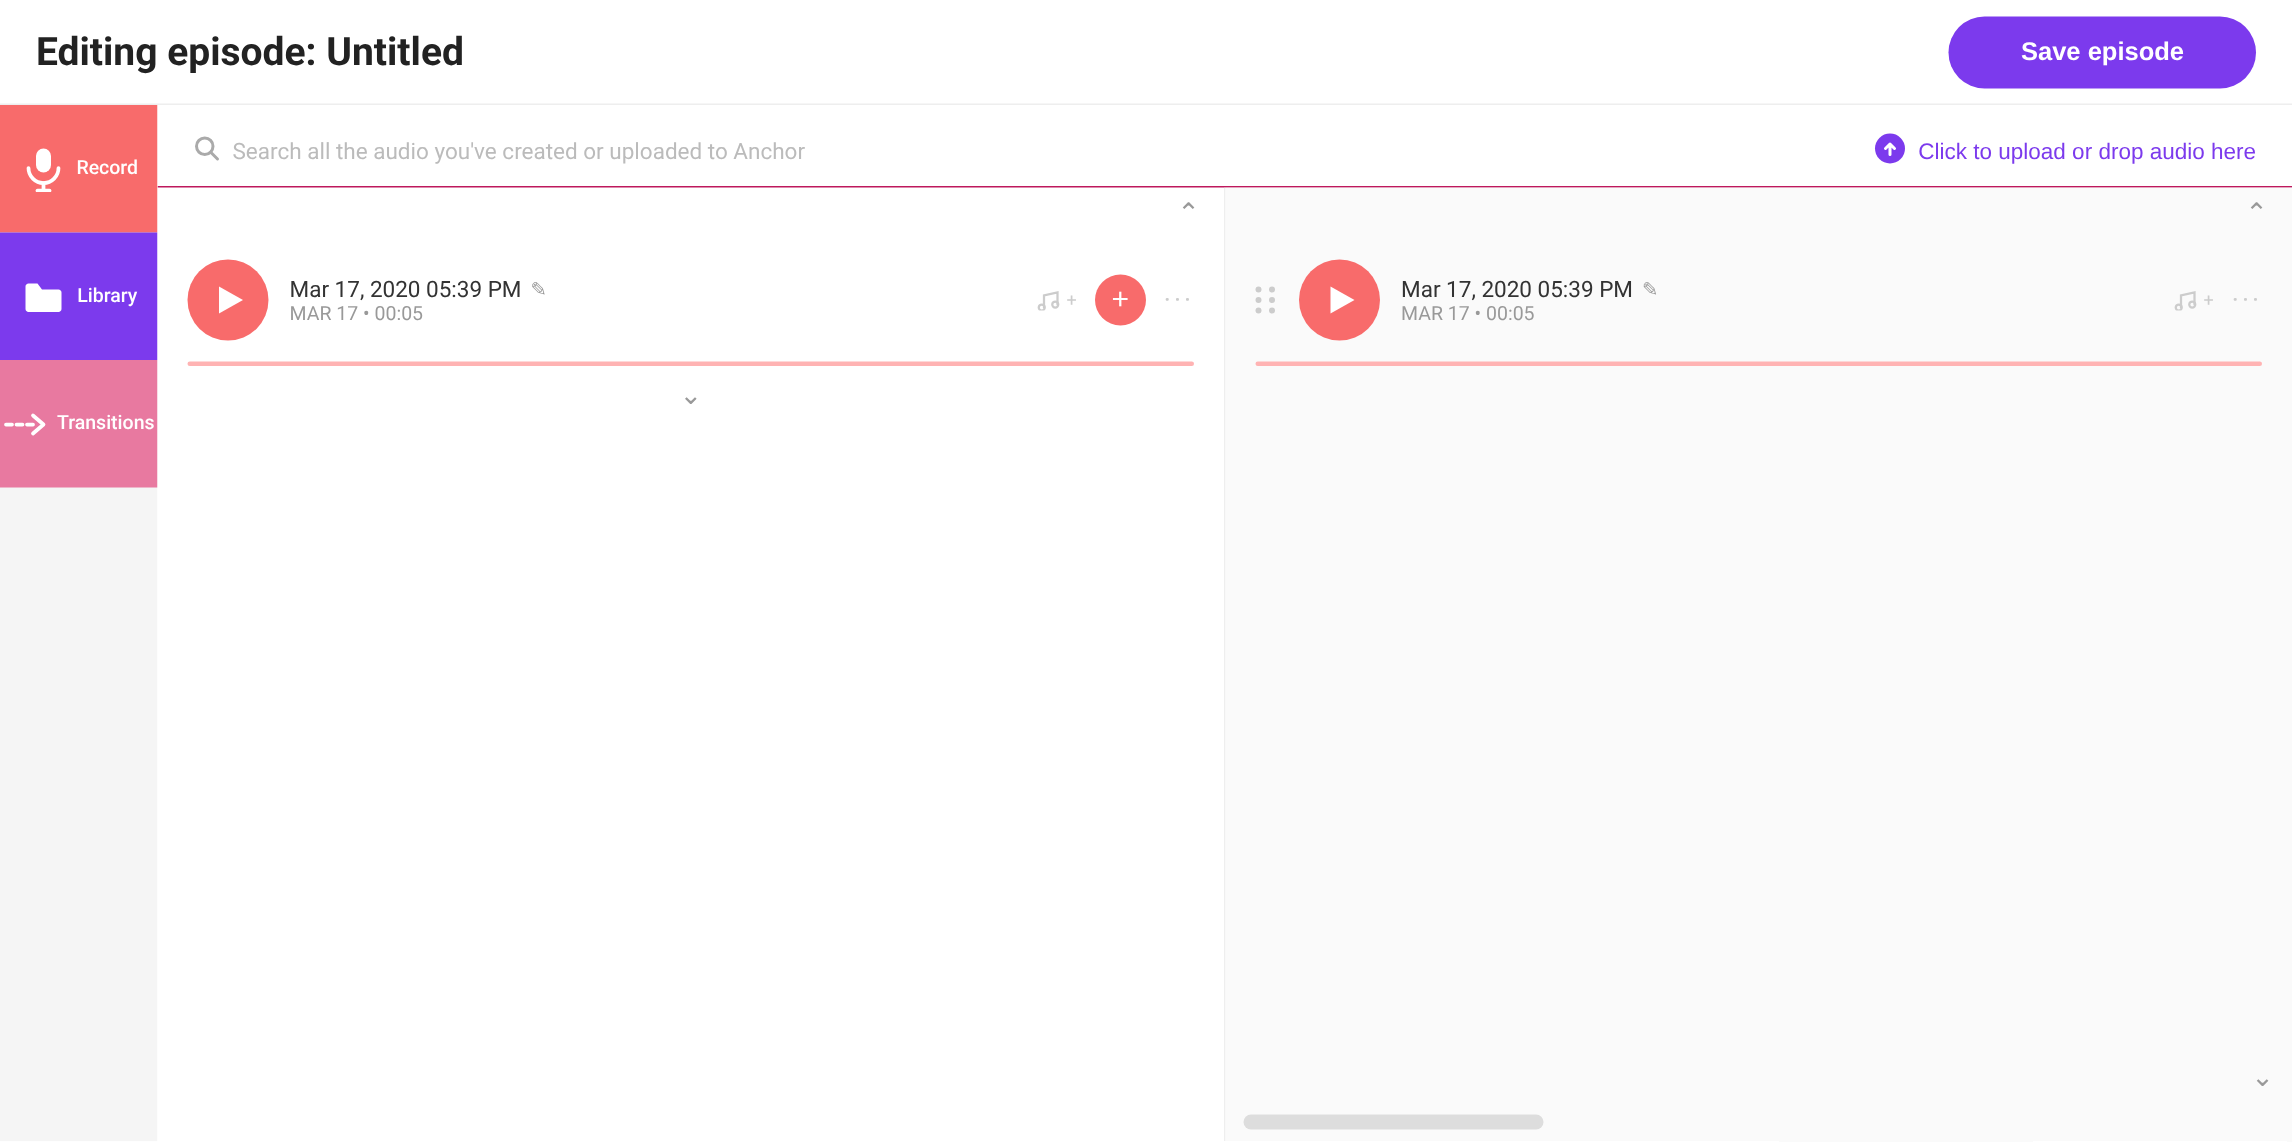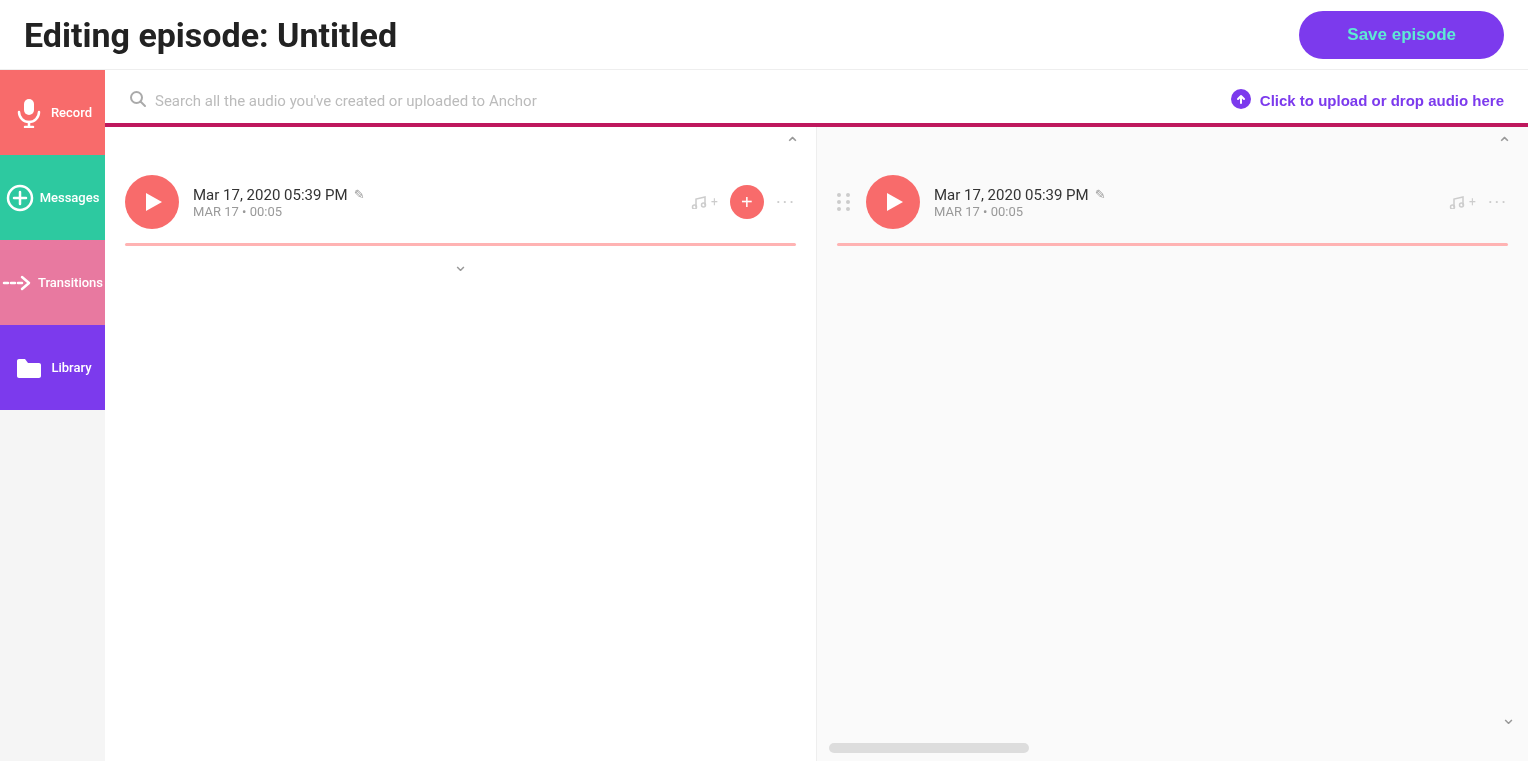--- a/index.html
+++ b/index.html
@@ -17,34 +17,34 @@
     .header {
       display: flex;
       align-items: center;
       padding: 0 24px;
       height: 70px;
       border-bottom: 1px solid #eee;
       background: #fff;
       flex-shrink: 0;
     }
     .header-title {
-      font-size: 34px;
+      font-size: 26px;
       font-weight: 700;
       color: #222;
       flex: 1;
     }
     .header-subtitle {
       color: #999;
       font-size: 15px;
       flex: 1;
       text-align: center;
     }
     .save-btn {
       background: #7c3aed;
-      color: #5eead4;
+      color: #ffffff;
       border: none;
       border-radius: 50px;
       padding: 14px 48px;
       font-size: 17px;
       font-weight: 600;
       cursor: pointer;
       white-space: nowrap;
     }
 
     
@@ -95,36 +95,36 @@
       overflow: hidden;
       background: #fff;
     }
 
     
     .search-area {
       display: flex;
       align-items: center;
       justify-content: space-between;
       padding: 18px 24px 10px;
-      border-bottom: 4px solid #be185d;
+      border-bottom: 1px solid #be185d;
     }
     .search-box {
       display: flex;
       align-items: center;
       gap: 8px;
       color: #aaa;
       font-size: 15px;
     }
     .upload-btn {
       display: flex;
       align-items: center;
       gap: 8px;
       color: #7c3aed;
       font-size: 15px;
-      font-weight: 700;
+      font-weight: 400;
       cursor: pointer;
       background: none;
       border: none;
     }
 
     
     .columns {
       display: flex;
       flex: 1;
       overflow: hidden;
@@ -335,48 +335,38 @@
         <svg width="26" height="30" viewBox="0 0 26 30" fill="none">
           <rect x="8" y="1" width="10" height="16" rx="5" fill="white"></rect>
           <path d="M3 14C3 19.523 7.477 24 13 24C18.523 24 23 19.523 23 14" stroke="white" stroke-width="2.5" stroke-linecap="round" fill="none"></path>
           <line x1="13" y1="24" x2="13" y2="29" stroke="white" stroke-width="2.5" stroke-linecap="round"></line>
           <line x1="9" y1="29" x2="17" y2="29" stroke="white" stroke-width="2.5" stroke-linecap="round"></line>
         </svg>
       </div>
       <span>Record</span>
     </div>
 
-    <div class="sidebar-item messages">
+
+    <div class="sidebar-item library">
       <div class="icon-wrap">
-        <svg width="28" height="28" viewBox="0 0 28 28" fill="none">
-          <circle cx="14" cy="14" r="12" stroke="white" stroke-width="2.5"></circle>
-          <line x1="14" y1="8" x2="14" y2="20" stroke="white" stroke-width="2.5" stroke-linecap="round"></line>
-          <line x1="8" y1="14" x2="20" y2="14" stroke="white" stroke-width="2.5" stroke-linecap="round"></line>
+        <svg width="28" height="24" viewBox="0 0 28 24" fill="none">
+          <path d="M2 5C2 3.895 2.895 3 4 3H10L13 7H24C25.105 7 26 7.895 26 9V20C26 21.105 25.105 22 24 22H4C2.895 22 2 21.105 2 20V5Z" fill="white"></path>
         </svg>
       </div>
-      <span>Messages</span>
+      <span>Library</span>
     </div>
 
     <div class="sidebar-item transitions">
       <div class="icon-wrap">
         <svg width="30" height="20" viewBox="0 0 30 20" fill="none">
           <line x1="2" y1="10" x2="20" y2="10" stroke="white" stroke-width="2.5" stroke-linecap="round" stroke-dasharray="4 3"></line>
           <path d="M20 4L27 10L20 16" stroke="white" stroke-width="2.5" stroke-linecap="round" stroke-linejoin="round" fill="none"></path>
         </svg>
       </div>
       <span>Transitions</span>
-    </div>
-
-    <div class="sidebar-item library">
-      <div class="icon-wrap">
-        <svg width="28" height="24" viewBox="0 0 28 24" fill="none">
-          <path d="M2 5C2 3.895 2.895 3 4 3H10L13 7H24C25.105 7 26 7.895 26 9V20C26 21.105 25.105 22 24 22H4C2.895 22 2 21.105 2 20V5Z" fill="white"></path>
-        </svg>
-      </div>
-      <span>Library</span>
     </div>
   </div>
 
   <div class="content">
 
     <div class="search-area">
       <div class="search-box">
         <span>
           <svg width="18" height="18" viewBox="0 0 18 18" fill="none">
             <circle cx="7.5" cy="7.5" r="5.5" stroke="#aaa" stroke-width="2"></circle>

